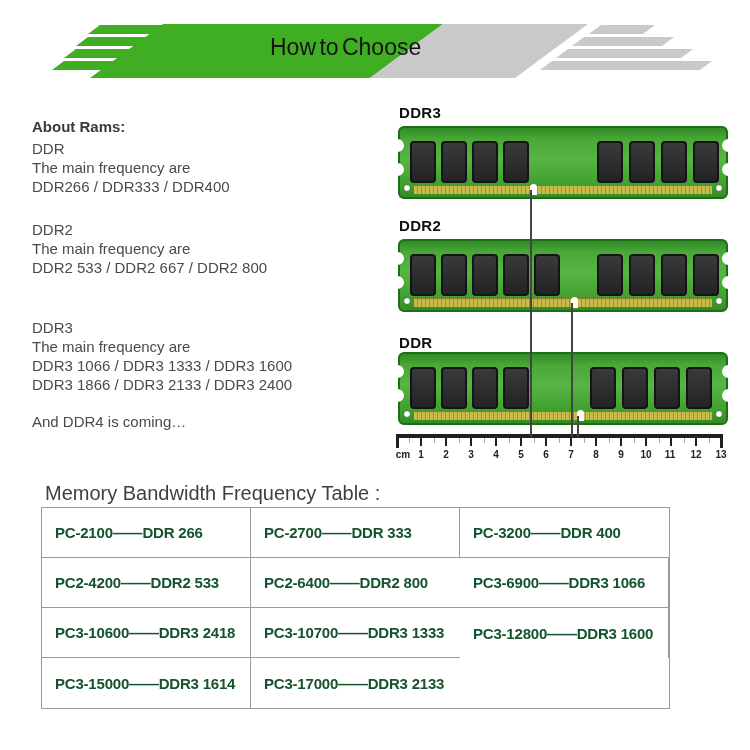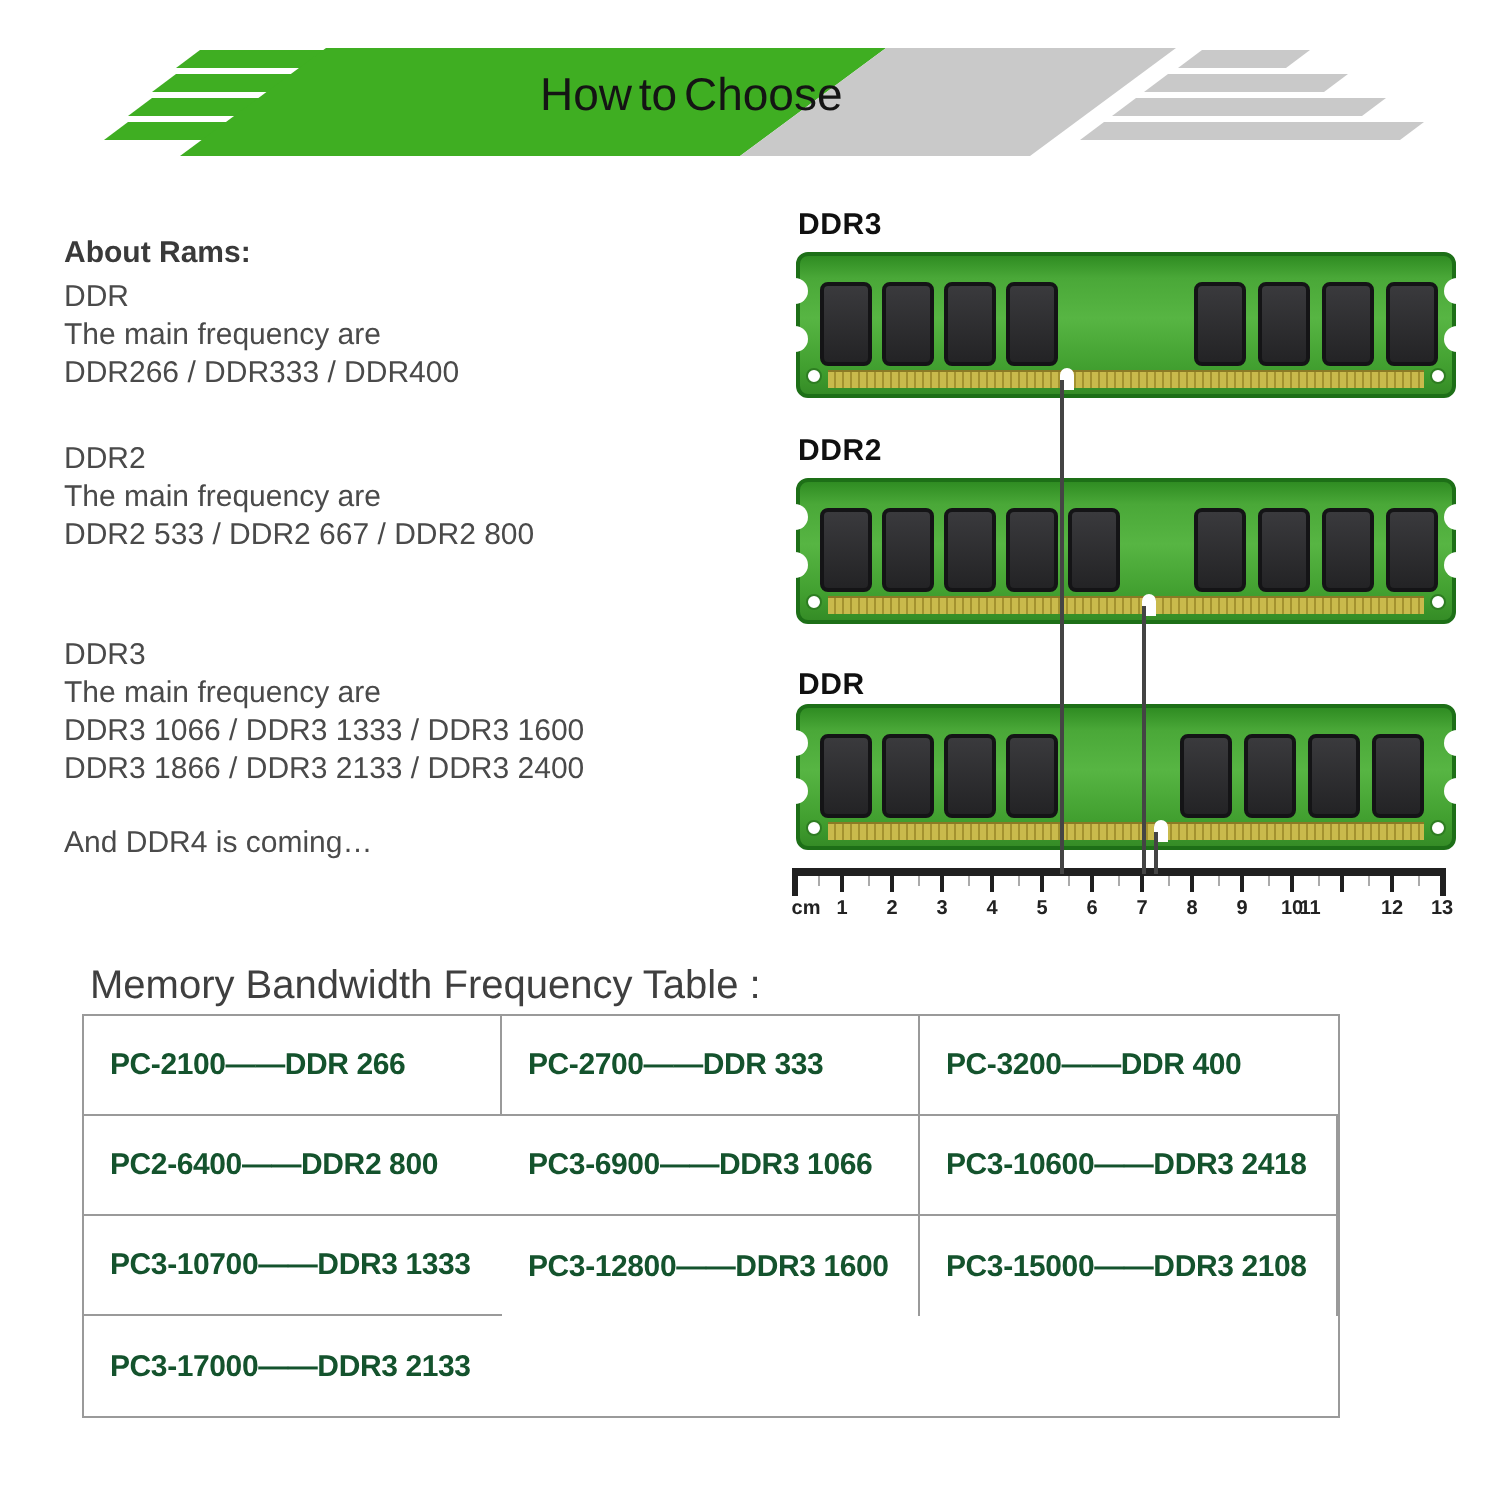--- a/index.html
+++ b/index.html
@@ -246,33 +246,34 @@
         <span class="ruler-label" style="left: 410px;">1</span>
         <span class="ruler-label" style="left: 435px;">2</span>
         <span class="ruler-label" style="left: 460px;">3</span>
         <span class="ruler-label" style="left: 485px;">4</span>
         <span class="ruler-label" style="left: 510px;">5</span>
         <span class="ruler-label" style="left: 535px;">6</span>
         <span class="ruler-label" style="left: 560px;">7</span>
         <span class="ruler-label" style="left: 585px;">8</span>
         <span class="ruler-label" style="left: 610px;">9</span>
         <span class="ruler-label" style="left: 635px;">10</span>
-        <span class="ruler-label" style="left: 644px;">11</span>
+        <span class="ruler-label" style="left: 659px;">11</span>
         <span class="ruler-label" style="left: 685px;">12</span>
         <span class="ruler-label" style="left: 710px;">13</span>
       </div>
   </div>
 
   <div id="table-title">Memory Bandwidth Frequency Table :</div>
   <div id="freq-table">
     <div class="cell">PC-2100——DDR 266</div>
     <div class="cell">PC-2700——DDR 333</div>
     <div class="cell last-col">PC-3200——DDR 400</div>
+    <div class="cell">PC2-4200——DDR2 533</div>
     <div class="cell last-col">PC2-6400——DDR2 800</div>
     <div class="cell">PC3-6900——DDR3 1066</div>
     <div class="cell">PC3-10600——DDR3 2418</div>
     <div class="cell last-col">PC3-10700——DDR3 1333</div>
     <div class="cell last-row">PC3-12800——DDR3 1600</div>
-    <div class="cell last-row">PC3-15000——DDR3 2108</div>
+    <div class="cell last-row">PC3-15000——DDR3 1614</div>
     <div class="cell last-col last-row">PC3-17000——DDR3 2133</div>
   </div>
 
 </div>
 
 </body></html>

